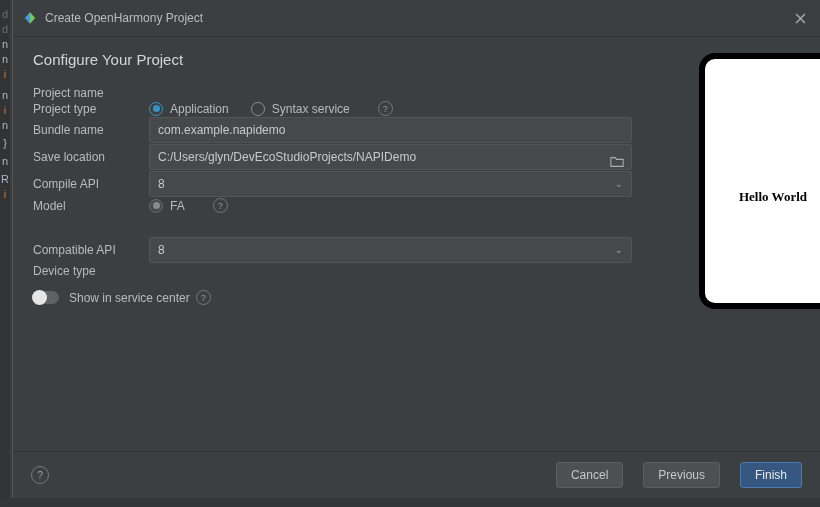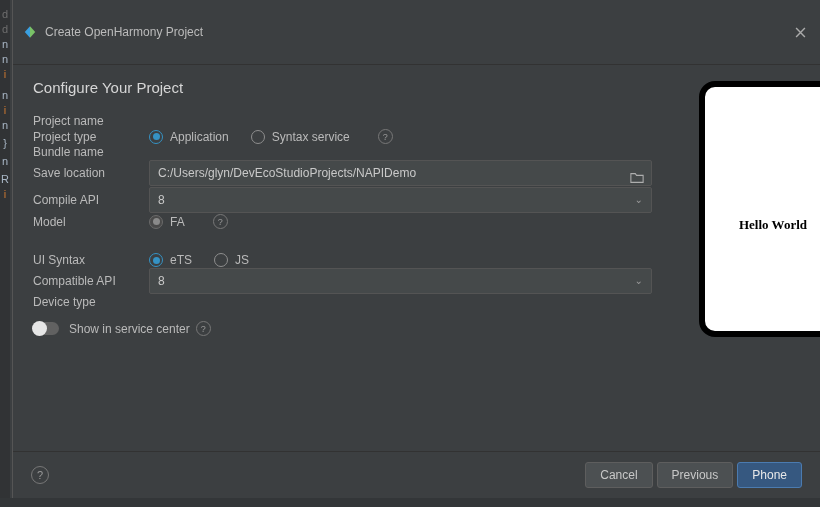--- a/index.html
+++ b/index.html
@@ -33,37 +33,37 @@
   }
   .gutter span{color:#6e6e6e;}
   .dialog{
     position:absolute;left:12px;top:0;right:0;height:498px;
     background:var(--bg);
     border-left:1px solid #555;
     display:flex;flex-direction:column;
   }
   .titlebar{
     height:28px;display:flex;align-items:center;
-    padding:18px 10px;
+    padding:4px 10px;
     background:var(--bg);
     border-bottom:1px solid #323232;
   }
   .logo{
     width:14px;height:14px;margin-right:8px;
     display:inline-flex;
   }
   .logo svg{width:14px;height:14px;}
   .titlebar .title{flex:1;font-size:12px;color:#bbb;}
   .close-x{
     width:20px;height:20px;display:flex;align-items:center;justify-content:center;
     cursor:pointer;color:#aaa;
   }
   .close-x svg{width:11px;height:11px;}
   .content{
-    flex:1;display:flex;padding:14px 20px 0 20px;
+    flex:1;display:flex;padding:14px 20px 0 20px;gap:20px;
   }
   .form-col{flex:1;}
   .h2{font-size:15px;color:#d6d6d6;margin:0 0 18px 0;font-weight:400;}
   .row{display:flex;align-items:center;margin-bottom:1px;}
   .row.tight{margin-bottom:24px;}
   .label{width:116px;color:var(--text);font-size:12px;}
   .field{
     flex:1;height:24px;line-height:24px;
     background:var(--bg-field);
     border:1px solid #545454;
@@ -112,21 +112,21 @@
   }
   .device-text{margin-top:130px;font-family:"Times New Roman",serif;font-weight:bold;font-size:13px;color:#000;}
   .footer{
     height:46px;border-top:1px solid #323232;
     display:flex;align-items:center;padding:0 18px;
   }
   .help-ico{width:16px;height:16px;border:1px solid #777;border-radius:50%;
     display:flex;align-items:center;justify-content:center;font-size:11px;color:#999;cursor:pointer;}
   .footer-spacer{flex:1;}
   .btn{
-    height:24px;padding:0 14px;margin-left:4px;border:1px solid #5e5e5e;
+    height:24px;padding:0 14px;margin-left:20px;border:1px solid #5e5e5e;
     background:#4c5052;color:#c8c8c8;font-size:12px;border-radius:3px;
     cursor:pointer;display:inline-flex;align-items:center;
   }
   .btn.primary{background:var(--btn-primary);border-color:#4b7bb0;color:#e8e8e8;}
   .bottom-strip{position:absolute;left:0;right:0;bottom:0;height:9px;background:#333638;}
 </style>
 </head>
 <body>
 
 <div class="gutter">
@@ -183,20 +183,21 @@
           <span class="radio">
               <span class="r-circ"></span>
               <span>Syntax service</span>
             </span>
           <span class="info-ico">?</span>
         </div>
       </div>
 
       <div class="row">
         <div class="label">Bundle name</div>
+        <div class="field"><span>com.example.napidemo</span></div>
       </div>
 
       <div class="row">
         <div class="label">Save location</div>
         <div class="field">
           <span>C:/Users/glyn/DevEcoStudioProjects/NAPIDemo</span>
           <span class="folder-ico">
             <svg viewBox="0 0 16 14">
                 <path d="M1 3 h5 l1.5 2 H15 v8 H1 Z" fill="none" stroke="#aeaeae" stroke-width="1.2"></path>
               </svg>
@@ -216,33 +217,20 @@
         <div class="label">Model</div>
         <div style="flex:1;display:flex;align-items:center">
           <span class="radio dim">
               <span class="r-circ"></span>
               <span>FA</span>
             </span>
           <span class="info-ico">?</span>
         </div>
       </div>
 
-      <div class="row">
-        <div class="label">UI Syntax</div>
-        <div style="flex:1;display:flex;align-items:center">
-          <span class="radio sel">
-              <span class="r-circ"></span>
-              <span>eTS</span>
-            </span>
-          <span class="radio">
-              <span class="r-circ"></span>
-              <span>JS</span>
-            </span>
-        </div>
-      </div>
 
       <div class="row">
         <div class="label">Compatible API</div>
         <div class="field">
           <span>8</span>
           <span class="dd-arrow">⌄</span>
         </div>
       </div>
 
       <div class="row">
@@ -266,18 +254,18 @@
   <div class="footer">
     <span class="help-ico">?</span>
     <span class="footer-spacer"></span>
     <span class="btn">
         <span>Cancel</span>
       </span>
     <span class="btn">
         <span>Previous</span>
       </span>
     <span class="btn primary">
-        <span>Phone</span>
+        <span>Finish</span>
       </span>
   </div>
 </div>
 
 <div class="bottom-strip"></div>
 
 </body></html>

